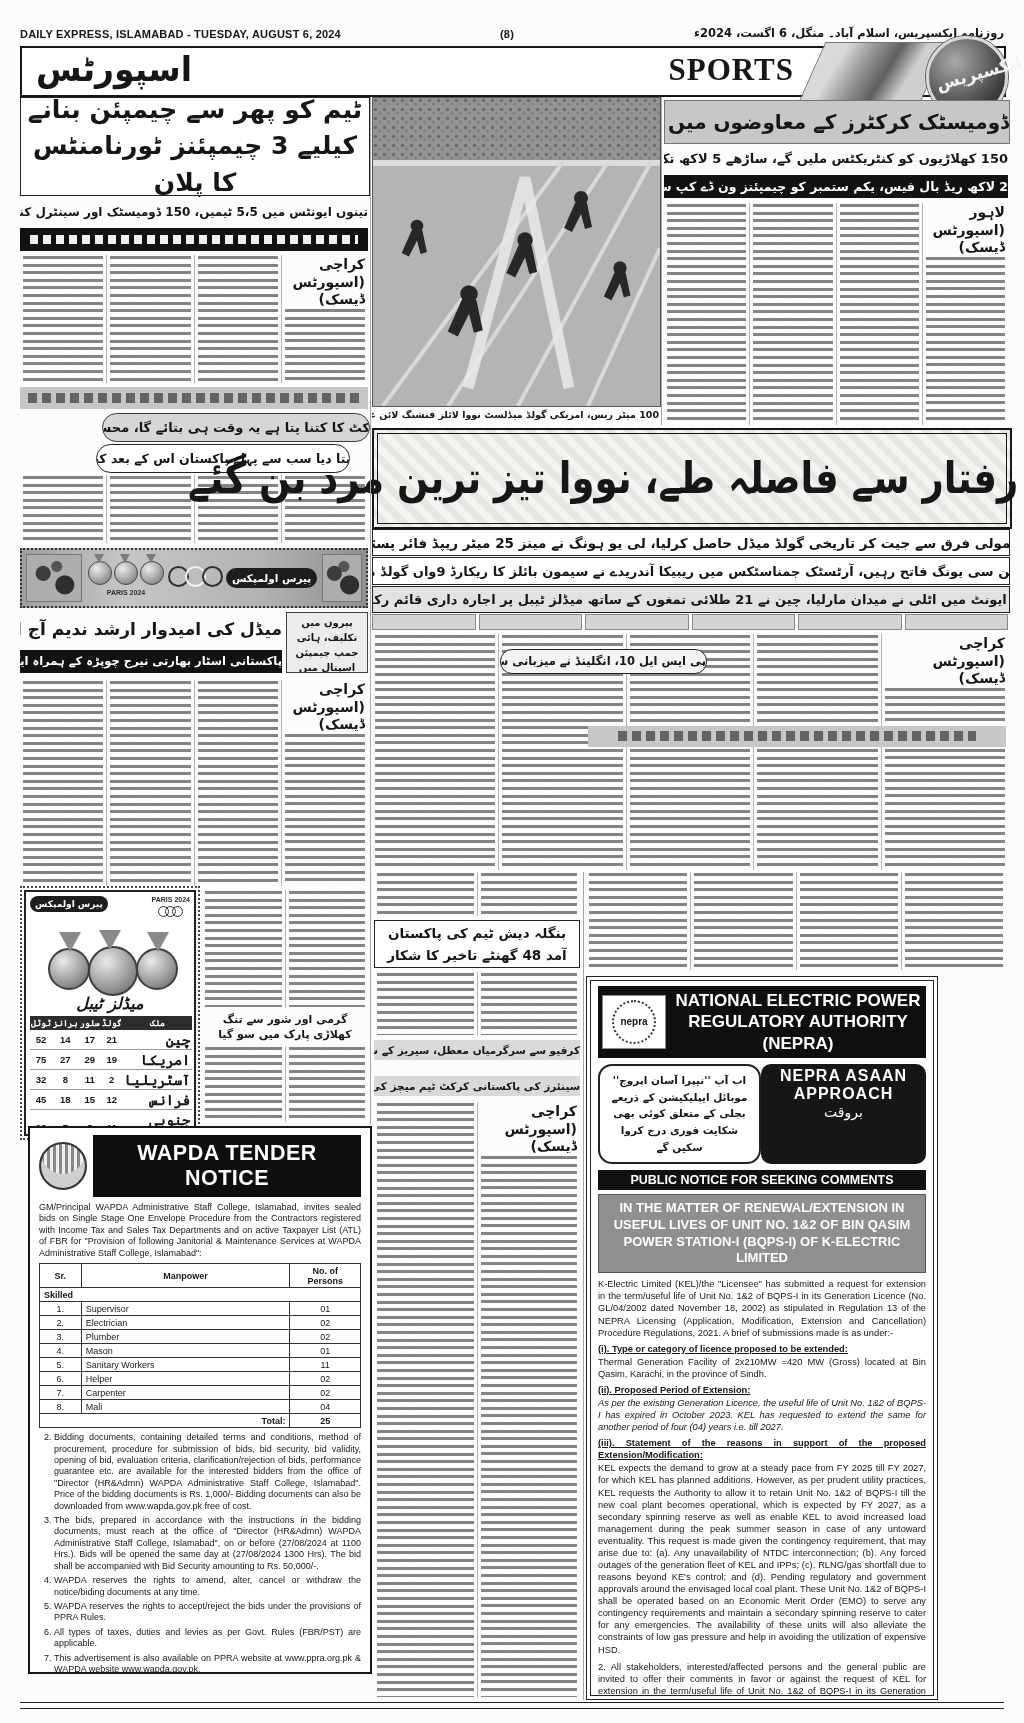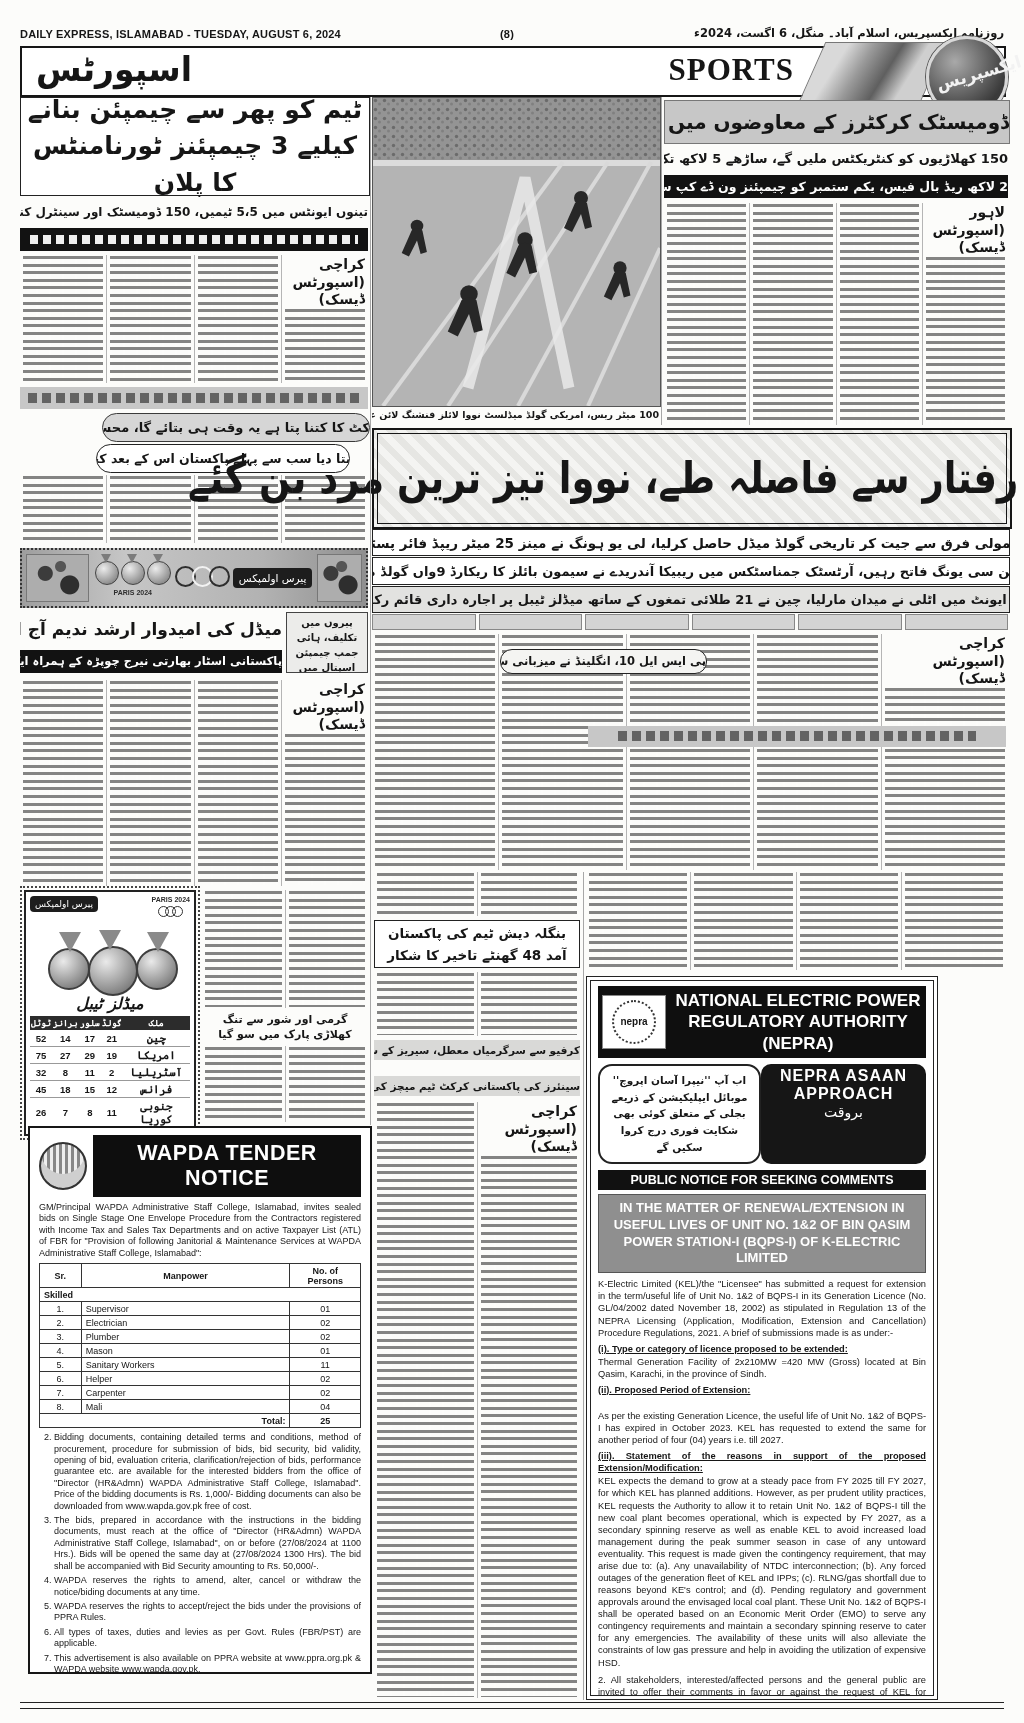--- a/index.html
+++ b/index.html
@@ -48,32 +48,32 @@
   .obanner{left:20px;top:548px;width:348px;height:60px;background:linear-gradient(90deg,#9e9e9e,#c6c6c6 30%,#b2b2b2 70%,#8f8f8f);
            border:2px dotted #333;display:flex;align-items:center;gap:5px;padding:0 4px;box-sizing:border-box;}
   .collage{height:46px;background:
       radial-gradient(circle at 30% 40%,#3c3c3c 0 7px,transparent 8px),
       radial-gradient(circle at 70% 65%,#2e2e2e 0 9px,transparent 10px),
       radial-gradient(circle at 55% 25%,#555 0 5px,transparent 6px),#adadad;
       border:1px solid #777;flex:1;}
   .ring{width:17px;height:17px;border-radius:50%;display:inline-block;margin:0 -2px;}
   .medal-sm{width:22px;height:22px;border-radius:50%;background:radial-gradient(circle at 35% 30%,#ececec,#6d6d6d);border:1px solid #444;display:inline-block;margin:0 1px;position:relative;}
   .medal-sm::before{content:"";position:absolute;left:5px;top:-8px;border-left:5px solid transparent;border-right:5px solid transparent;border-top:9px solid #7c7c7c;}
-  .olabel{background:#1d1d1d;color:#fff;font-weight:normal;font-size:10.5px;text-align:right;line-height:1.15;padding:4px 6px;border-radius:4px;}
+  .olabel{background:#1d1d1d;color:#fff;font-weight:bold;font-size:10.5px;text-align:right;line-height:1.15;padding:4px 6px;border-radius:10px;}
   .paris-tag{font-size:7px;font-weight:bold;color:#2d2d2d;text-align:center;}
   
   .medalbox{left:24px;top:890px;width:172px;height:246px;border:2px solid #222;outline:2px dotted #444;outline-offset:2px;background:#fff;box-sizing:border-box;padding:4px;}
   .mb-top{position:relative;height:96px;}
   .medal-lg{position:absolute;width:46px;height:46px;border-radius:50%;background:radial-gradient(circle at 35% 30%,#eaeaea,#5f5f5f);border:2px solid #3e3e3e;}
   .medal-lg::before{content:"";position:absolute;left:9px;top:-18px;border-left:11px solid transparent;border-right:11px solid transparent;border-top:20px solid #8a8a8a;}
   .mb-title{font-size:16px;font-weight:bold;font-style:italic;text-align:center;margin:2px 0 3px;}
   table.mtable{width:100%;border-collapse:collapse;direction:rtl;font-size:9.5px;}
   table.mtable th{background:#2c2c2c;color:#fff;font-size:8.5px;padding:2px 1px;}
   table.mtable td{border-bottom:1px solid #999;padding:1.5px 2px;text-align:center;font-weight:bold;}
-  table.mtable td:first-child{text-align:center;font-size:11px;}
+  table.mtable td:first-child{text-align:right;font-size:14px;}
   .mfoot{font-size:8px;font-weight:bold;text-align:center;border-top:1px solid #444;padding-top:2px;}
   
   .ad{background:#fff;box-sizing:border-box;}
   
   .wapda{left:28px;top:1126px;width:344px;height:548px;border:2.5px solid #161616;padding:7px 9px;overflow:hidden;}
   .w-head{display:flex;align-items:center;gap:6px;}
   .w-logo{width:44px;height:44px;border-radius:50%;border:2px solid #333;flex:none;
           background:repeating-linear-gradient(90deg,#888 0 3px,#eee 3px 6px);box-shadow:inset 0 -14px 0 #cfcfcf;}
   .w-title{flex:1;background:#0e0e0e;color:#fff;font-size:21.5px;font-weight:bold;text-align:center;padding:6px 2px;letter-spacing:.5px;}
   .w-body{font-size:9px;line-height:1.27;text-align:justify;margin-top:5px;}
@@ -517,21 +517,21 @@
         <div class="b1">APPROACH</div>
         <div class="b3 urdu">بروقت</div>
       </div>
     </div>
     <div class="n-pnotice">PUBLIC NOTICE FOR SEEKING COMMENTS</div>
     <div class="n-matter">IN THE MATTER OF RENEWAL/EXTENSION IN USEFUL LIVES OF UNIT NO. 1&amp;2 OF BIN QASIM POWER STATION-I (BQPS-I) OF K-ELECTRIC LIMITED</div>
     <div class="n-body">K-Electric Limited (KEL)/the "Licensee" has submitted a request for extension in the term/useful life of Unit No. 1&amp;2 of BQPS-I in its Generation Licence (No. GL/04/2002 dated November 18, 2002) as stipulated in Regulation 13 of the NEPRA Licensing (Application, Modification, Extension and Cancellation) Procedure Regulations, 2021. A brief of submissions made is as under:-</div>
     <div class="n-body n-sec-head">(i).  Type or category of licence proposed to be extended:</div>
     <div class="n-body" style="margin-top:1px;">Thermal Generation Facility of 2x210MW =420 MW (Gross) located at Bin Qasim, Karachi, in the province of Sindh.</div>
     <div class="n-body n-sec-head">(ii).  Proposed Period of Extension:</div>
-    <div class="n-body" style="margin-top:14px;">As per the existing Generation Licence, the useful life of Unit No. 1&amp;2 of BQPS-I has expired in October 2023. KEL has requested to extend the same for another period of four (04) years i.e. till 2027.</div>
+    <div class="n-body" style="margin-top:1px;font-style:italic;">As per the existing Generation Licence, the useful life of Unit No. 1&amp;2 of BQPS-I has expired in October 2023. KEL has requested to extend the same for another period of four (04) years i.e. till 2027.</div>
     <div class="n-body n-sec-head">(iii).  Statement of the reasons in support of the proposed Extension/Modification:</div>
     <div class="n-body" style="margin-top:1px;">KEL expects the demand to grow at a steady pace from FY 2025 till FY 2027, for which KEL has planned additions. However, as per prudent utility practices, KEL requests the Authority to allow it to retain Unit No. 1&amp;2 of BQPS-I till the new coal plant becomes operational, which is expected by FY 2027, as a secondary spinning reserve as well as enable KEL to avoid increased load management during the peak summer season in case of any untoward eventuality. This request is made given the contingency requirement, that may arise due to: (a). Any unavailability of NTDC interconnection; (b). Any forced outages of the generation fleet of KEL and IPPs; (c). RLNG/gas shortfall due to reasons beyond KE's control; and (d). Pending regulatory and government approvals around the envisaged local coal plant. These Unit No. 1&amp;2 of BQPS-I shall be operated based on an Economic Merit Order (EMO) to serve any contingency requirements and maintain a secondary spinning reserve to cater for any emergencies. The availability of these units will also alleviate the constraints of low gas pressure and help in avoiding the utilization of expensive HSD.</div>
     <div class="n-body">2.  All stakeholders, interested/affected persons and the general public are invited to offer their comments in favor or against the request of KEL for extension in the term/useful life of Unit No. 1&amp;2 of BQPS-I in its Generation Licence within fourteen (14) days of the publication of this Notice. Application of KEL is available on the official website of NEPRA and can be accessed at www.nepra.org.pk/news.php. In case of further information or queries, please contact us below:</div>
     <div class="n-foot">
       <div class="f1">Registrar NEPRA</div>
       <div class="f2">NEPRA Tower, Ataturk Avenue (East) G-5/1, Islamabad</div>
       <div class="f3">Tele: 9206500 Fax: 2600026, E-mail office@nepra.org.pk</div>
     </div>
   </div>
 

